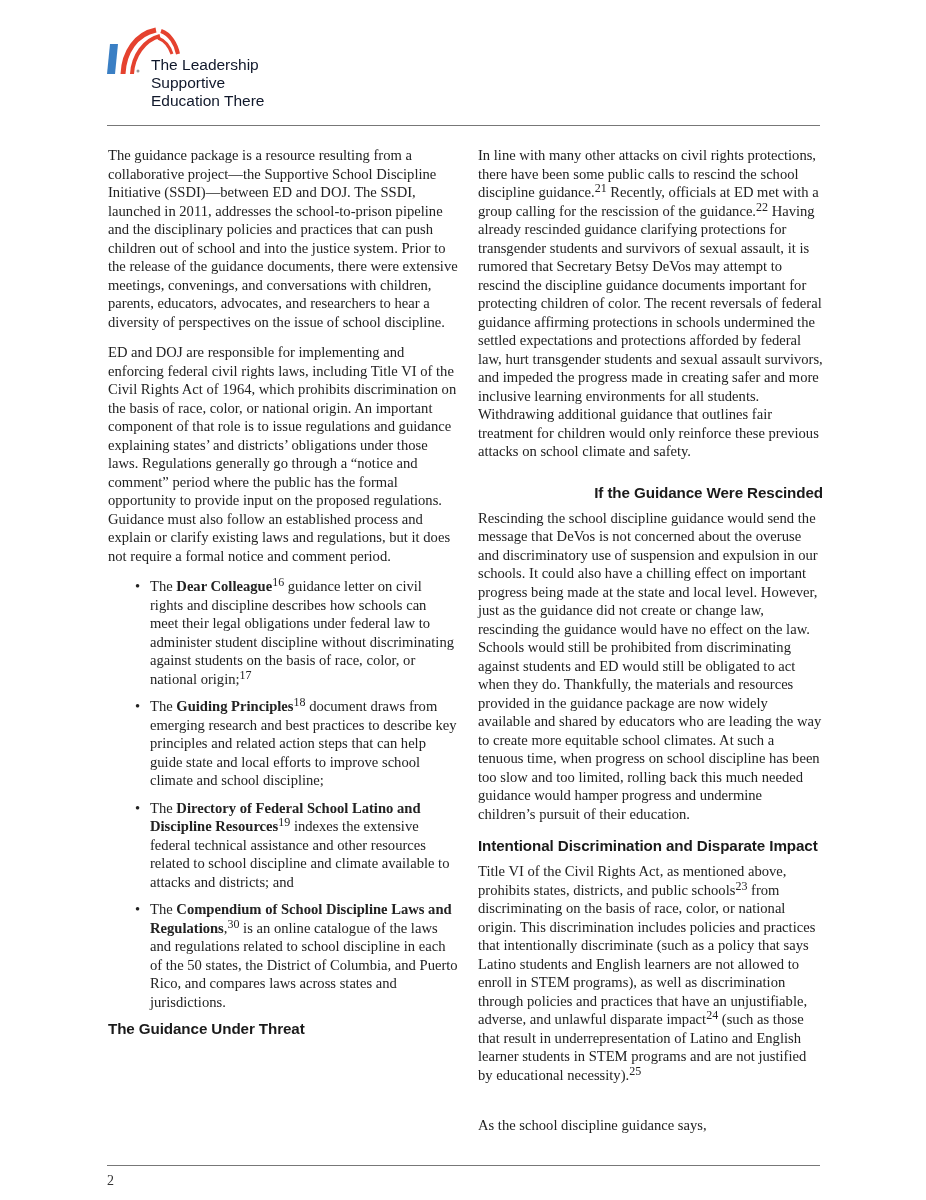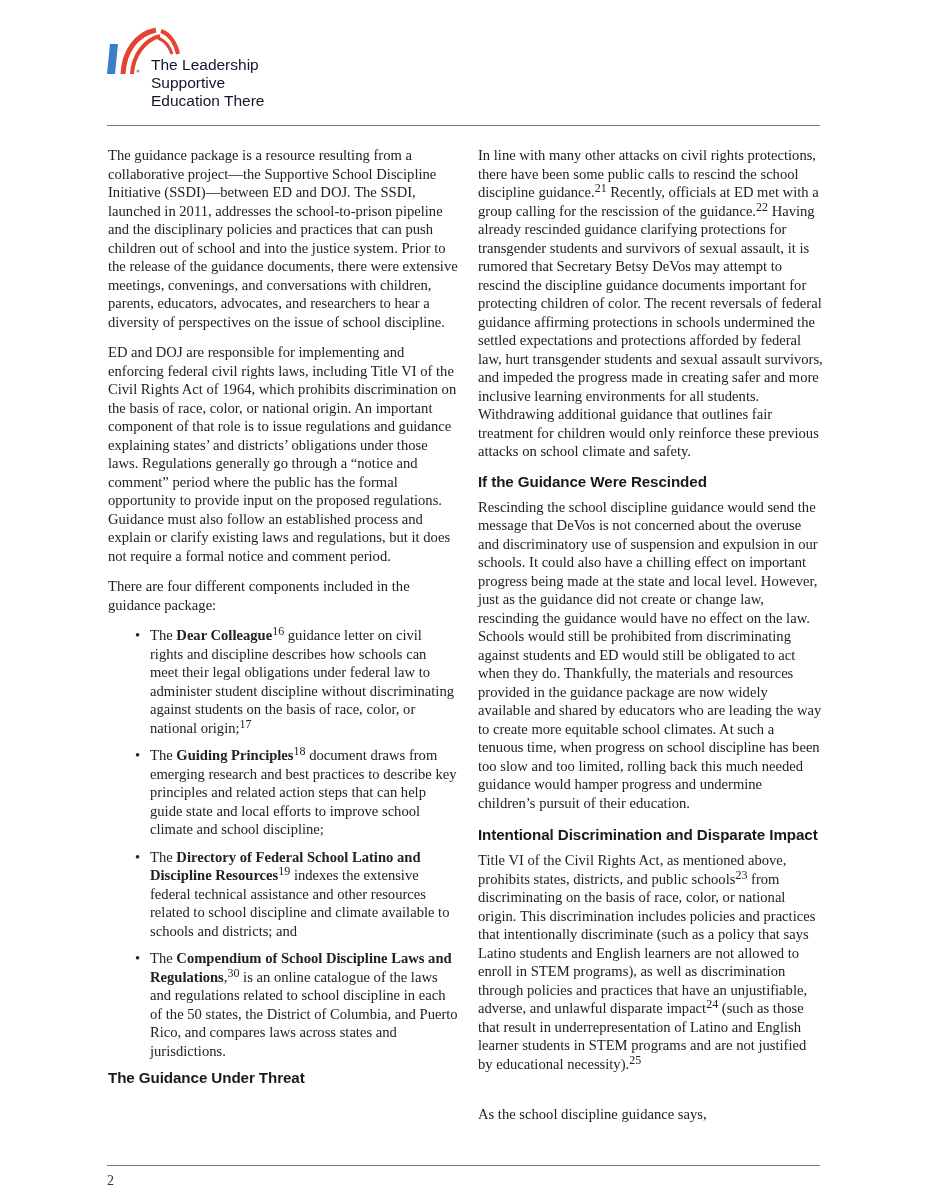--- a/index.html
+++ b/index.html
@@ -12,21 +12,21 @@
   .rule { position: absolute; left: 107px; width: 713px; height: 0; border-top: 1.5px solid #777; }
   .rule.top { top: 125px; }
   .rule.bottom { top: 1165px; }
   .pagenum { position: absolute; left: 107px; top: 1173px; font-size: 14px; color: #333; }
   .col { position: absolute; top: 146px; width: 350px; font-size: 14.6px; line-height: 18.5px; color: #222; }
   .col.left { left: 108px; }
   .col.right { left: 478px; width: 345px; }
   p { margin: 0 0 12px 0; }
   h2 { font-family: "Liberation Sans", sans-serif; font-weight: bold; font-size: 15.2px;
        line-height: 18px; margin: 14px 0 7px 0; color: #1a1a1a; letter-spacing: -0.1px; }
-  .col.right h2.first-h { margin-top: 12px; }
+  .col.right h2.first-h { margin-top: 23px; text-align: right; }
   ul { list-style: none; margin: 0 0 8px 0; padding: 0; }
   li { position: relative; padding-left: 42px; margin-bottom: 9px; }
   li .bullet { position: absolute; left: 27px; top: 0; }
   b { font-weight: bold; }
   sup { font-size: 12px; line-height: 0; vertical-align: 5px; }
 </style>
 </head>
 <body>
 
 <div class="logo">
@@ -45,33 +45,32 @@
     <div>Supportive</div>
     <div>Education There</div>
   </div>
 </div>
 
 <div class="rule top"></div>
 
 <div class="col left">
   <p>The guidance package is a resource resulting from a collaborative project—the Supportive School Discipline Initiative (SSDI)—between ED and DOJ. The SSDI, launched in 2011, addresses the school-to-prison pipeline and the disciplinary policies and practices that can push children out of school and into the justice system. Prior to the release of the guidance documents, there were extensive meetings, convenings, and conversations with children, parents, educators, advocates, and researchers to hear a diversity of perspectives on the issue of school discipline.</p>
   <p>ED and DOJ are responsible for implementing and enforcing federal civil rights laws, including Title VI of the Civil Rights Act of 1964, which prohibits discrimination on the basis of race, color, or national origin. An important component of that role is to issue regulations and guidance explaining states’ and districts’ obligations under those laws. Regulations generally go through a “notice and comment” period where the public has the formal opportunity to provide input on the proposed regulations. Guidance must also follow an established process and explain or clarify existing laws and regulations, but it does not require a formal notice and comment period.</p>
-  <p>There are four different components included in the guidance package:</p>
   <ul>
     <li>
       <span class="bullet">•</span>
       <span>The </span><b>Dear Colleague</b><sup>16</sup><span> guidance letter on civil rights and discipline describes how schools can meet their legal obligations under federal law to administer student discipline without discriminating against students on the basis of race, color, or national origin;</span><sup>17</sup>
     </li>
     <li>
       <span class="bullet">•</span>
       <span>The </span><b>Guiding Principles</b><sup>18</sup><span> document draws from emerging research and best practices to describe key principles and related action steps that can help guide state and local efforts to improve school climate and school discipline;</span>
     </li>
     <li>
       <span class="bullet">•</span>
-      <span>The </span><b>Directory of Federal School Latino and Discipline Resources</b><sup>19</sup><span> indexes the extensive federal technical assistance and other resources related to school discipline and climate available to schools and districts; and</span>
+      <span>The </span><b>Directory of Federal School Latino and Discipline Resources</b><sup>19</sup><span> indexes the extensive federal technical assistance and other resources related to school discipline and climate available to attacks and districts; and</span>
     </li>
     <li>
       <span class="bullet">•</span>
       <span>The </span><b>Compendium of School Discipline Laws and Regulations</b><span>,</span><sup>30</sup><span> is an online catalogue of the laws and regulations related to school discipline in each of the 50 states, the District of Columbia, and Puerto Rico, and compares laws across states and jurisdictions.</span>
     </li>
   </ul>
   <h2 style="margin-top:0;">The Guidance Under Threat</h2>
 </div>
 
 <div class="col right">

